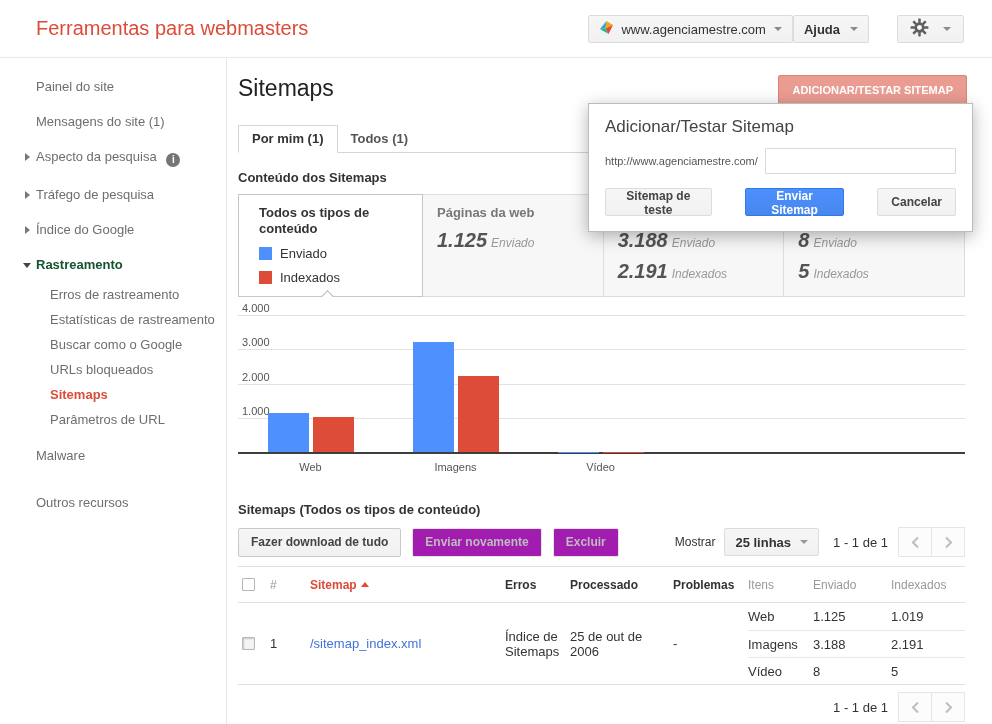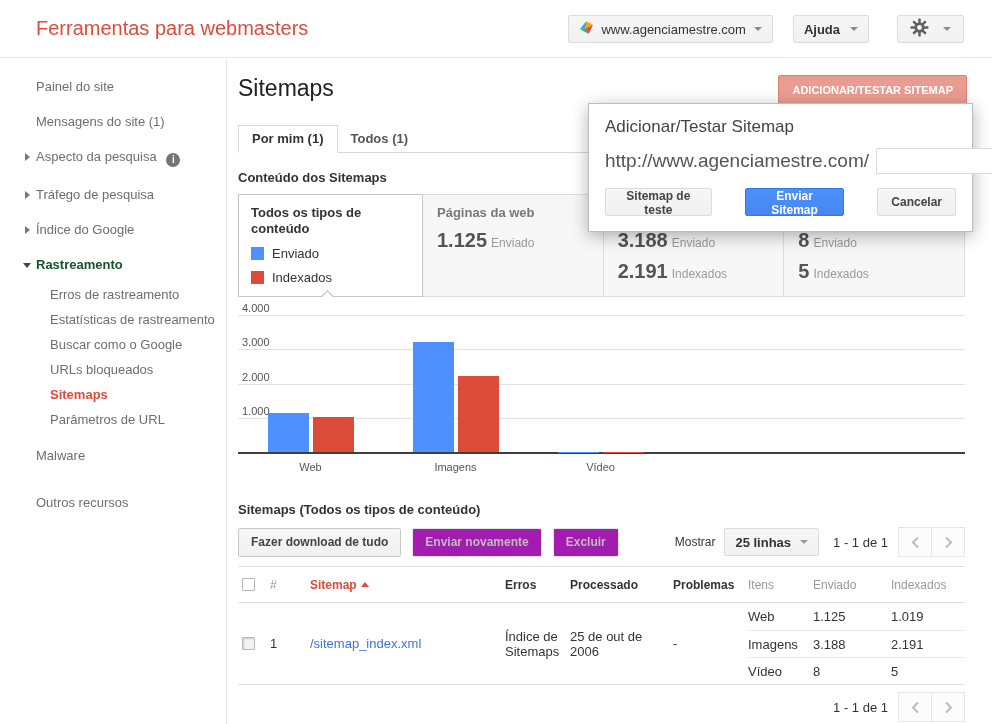--- a/index.html
+++ b/index.html
@@ -17,21 +17,21 @@
   .gbtn {
     display:inline-flex; align-items:center; height:28px; padding:0 10px;
     background:linear-gradient(to bottom,#f6f6f6,#f1f1f1);
     border:1px solid #dcdcdc; border-radius:2px; cursor:pointer;
     font-size:13px; color:#333; white-space:nowrap;
   }
   .gbtn.bold { font-weight:bold; }
   .caret-down { width:0; height:0; border-left:4px solid transparent;
     border-right:4px solid transparent; border-top:4px solid #8a8a8a; display:inline-block; }
   .site-btn .caret-down { margin-left:8px; }
-  .help-btn { margin-left:20px; }
+  .help-btn { margin-left:0; }
   .help-btn .caret-down { margin-left:10px; }
   .gear-btn { margin-left:28px; padding:0 12px; }
   .gear-btn .caret-down { margin-left:14px; }
   .favicon { margin-right:7px; display:inline-block; }
 
   
   .sidebar { position:absolute; left:0; top:59px; width:227px; height:665px;
              border-right:1px solid #e5e5e5; font-size:13px; color:#6e6e6e; }
   .side-item { position:relative; padding:10px 8px 10px 36px; cursor:pointer; }
   .side-item.first { margin-top:10px; }
@@ -58,32 +58,32 @@
   .tabbar { display:flex; border-bottom:1px solid #d5d5d5; margin-top:14px; align-items:flex-end; }
   .tab { padding:5px 13px 6px; font-size:13px; font-weight:bold; color:#555; cursor:pointer; }
   .tab.active { background:#fff; border:1px solid #d5d5d5; border-bottom:1px solid #fff;
     margin-bottom:-1px; color:#333; }
 
   .content-heading { margin-top:17px; font-size:13px; font-weight:bold; color:#333; }
 
   
   .stats { position:relative; margin-top:9px; height:103px; }
   .stats-selector { position:absolute; left:0; top:0; width:185px; height:103px; background:#fff;
-    border:1px solid #c6c6c6; padding:10px 12px; z-index:2; }
+    border:1px solid #c6c6c6; padding:10px 20px; z-index:2; }
   .stats-selector-title { font-size:13px; font-weight:bold; color:#333; line-height:16px; width:130px; }
   .legend-row { display:flex; align-items:center; margin-top:9px; font-size:13px; color:#333; }
   .legend-swatch { width:13px; height:13px; margin-right:8px; display:inline-block; }
   .sel-caret { position:absolute; left:84px; bottom:-5px; width:9px; height:9px; background:#fff;
     border-left:1px solid #b5b5b5; border-top:1px solid #b5b5b5; transform:rotate(45deg); z-index:3; }
   .stats-cols { position:absolute; left:185px; top:0; width:542px; height:103px;
     background:#f7f7f7; border:1px solid #ddd; border-left:none; display:flex; }
   .stats-col { flex:1; padding:10px 14px; border-left:1px solid #ddd; }
   .stats-col:first-child { border-left:none; }
   .stats-col-title { font-size:13px; font-weight:bold; color:#777; height:16px; }
-  .stat-line { margin-top:8px; white-space:nowrap; }
+  .stat-line { margin-top:8px; white-space:nowrap;font-style:italic; }
   .stat-big { font-size:20px; font-weight:bold; color:#545454; }
   .stat-small { font-size:12px; color:#999; margin-left:4px; }
 
   
   .chart { position:relative; margin-top:12px; height:174px; }
   .chart-plot { position:absolute; left:0; top:0; width:727px; height:145px; }
   .gridline { position:absolute; left:0; right:0; height:1px; background:#e2e2e2; }
   .ytick { position:absolute; left:4px; font-size:11px; color:#555; }
   .bar { position:absolute; bottom:2px; }
   .baseline { position:absolute; left:0; right:0; bottom:0; height:2px; background:#3e3e3e; }
@@ -124,21 +124,21 @@
   .subrow { display:grid; grid-template-columns:65px 78px 74px; height:27px; align-items:center; }
   .subrow + .subrow { border-top:1px solid #e8e8e8; }
 
   .table-footer { display:flex; justify-content:flex-end; align-items:center; margin-top:7px; }
 
   
   .popup { position:absolute; left:588px; top:103px; width:385px; background:#fff;
     border:1px solid #bcbcbc; box-shadow:0 4px 16px rgba(0,0,0,0.3); z-index:20; padding:13px 16px 15px; }
   .popup-title { font-size:17px; font-weight:normal; color:#444; }
   .popup-row { margin-top:11px; display:flex; align-items:center; }
-  .url-prefix { font-size:19px; color:#555; margin-right:7px; white-space:nowrap; }
+  .url-prefix { font-size:11px; color:#555; margin-right:7px; white-space:nowrap; }
   .popup-input { width:194px; height:26px; border:1px solid #d9d9d9; border-radius:1px; padding:0 6px; font-size:13px; }
   .popup-btns { margin-top:14px; display:flex; align-items:center;gap:21px; }
   .popup-btn { height:28px; padding:0 13px; border-radius:2px; font-size:12px; font-weight:bold; cursor:pointer; }
   .popup-btn.gray { background:linear-gradient(to bottom,#f6f6f6,#f1f1f1); border:1px solid #dcdcdc; color:#444; }
   .popup-btn.blue { background:linear-gradient(to bottom,#4d90fe,#4787ed); border:1px solid #3079ed; color:#fff; margin-left:12px; }
   .popup-btn.gray2 { margin-left:12px; background:linear-gradient(to bottom,#f6f6f6,#f1f1f1); border:1px solid #dcdcdc; color:#444; }
 </style>
 </head>
 <body>
 

